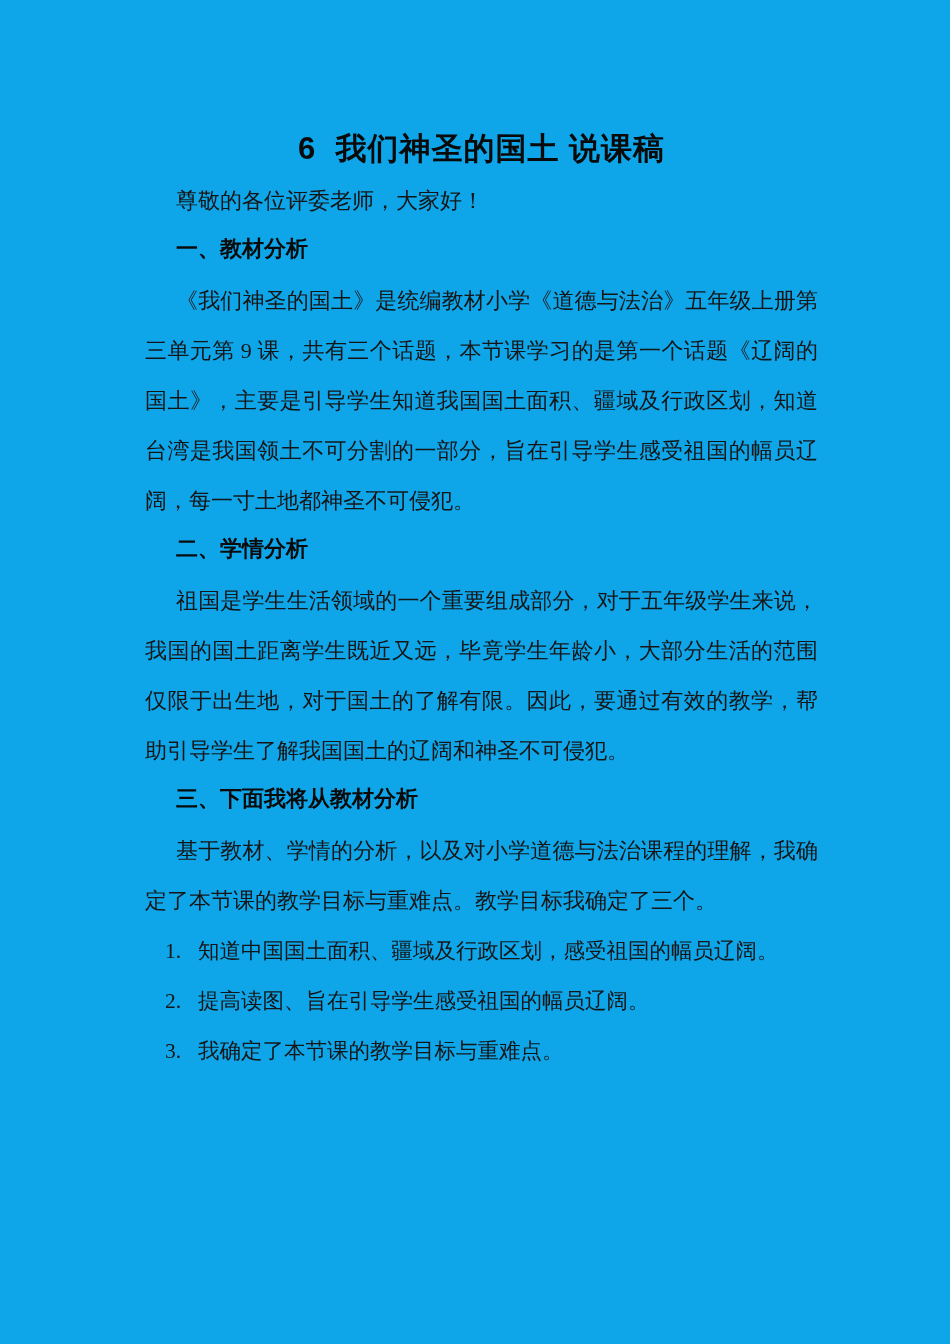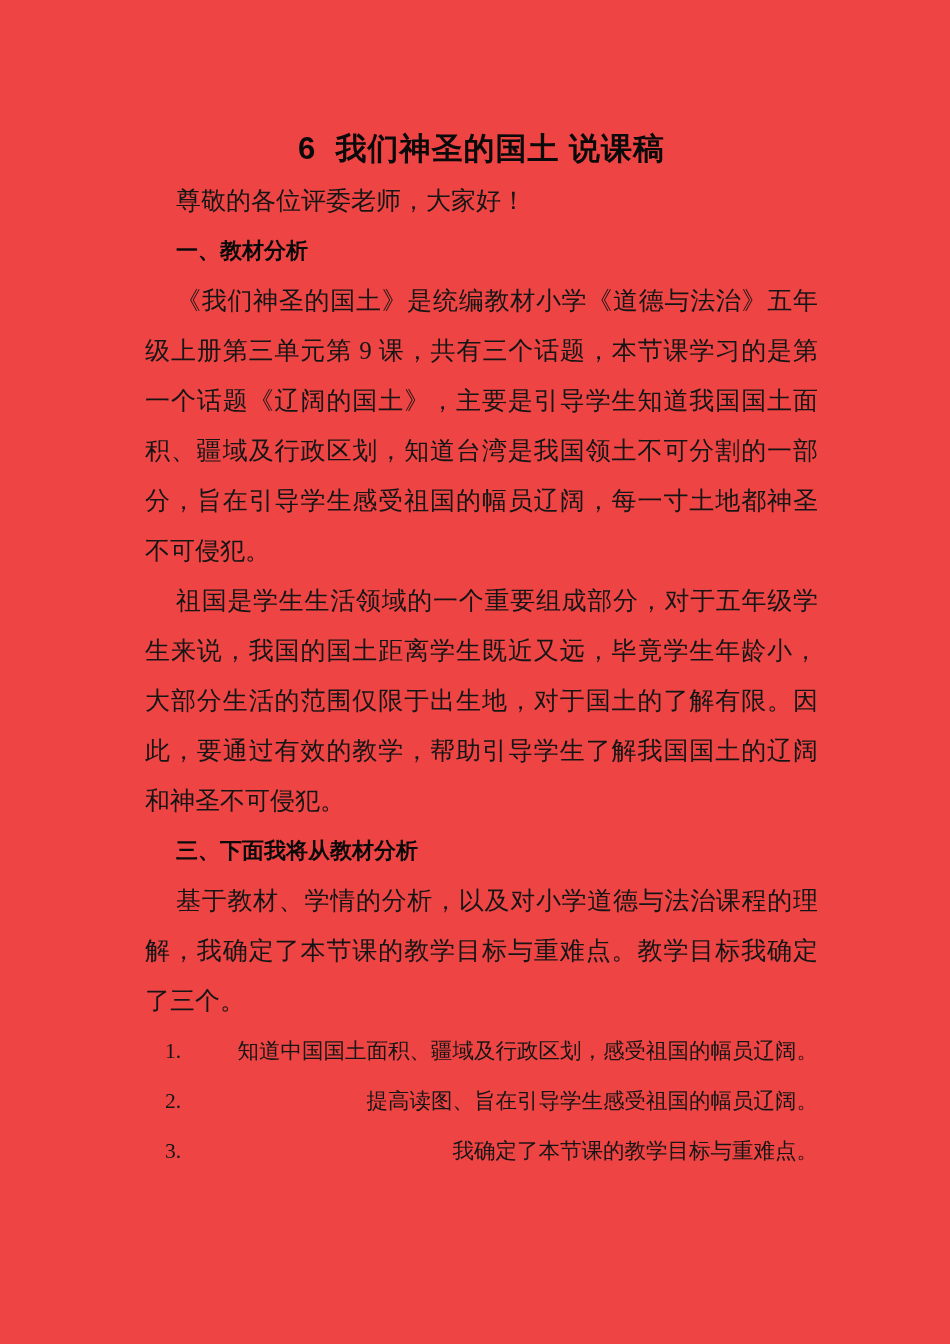--- a/index.html
+++ b/index.html
@@ -4,21 +4,21 @@
 <style>
   html, body {
     margin: 0;
     padding: 0;
     background: #ffffff;
   }
   .page {
     position: relative;
     width: 950px;
     height: 1344px;
-    background: #ef4444;
+    background: #0ea5e9;
     color: #151515;
     overflow: hidden;
     box-sizing: border-box;
     padding: 132px 132px 0 145px;
     font-family: "Liberation Serif", "DejaVu Serif", serif;
   }
   .doc-title {
     margin: 0 0 10px 0;
     text-align: center;
     font-family: "Liberation Sans", "DejaVu Sans", sans-serif;
@@ -27,30 +27,30 @@
     line-height: 34px;
     letter-spacing: 1px;
     color: #0a0a0a;
     white-space: pre;
   }
   .content {
     width: 673px;
   }
   .para {
     margin: 0;
-    font-size: 25px;
+    font-size: 22px;
     line-height: 50px;
     text-align: justify;
     text-justify: inter-character;
     text-indent: 31px;
     color: #151515;
   }
   .sec-heading {
     margin: 0;
-    font-family: Liberation Sans, sans-serif;
+    font-family: Liberation Mono, monospace;
     font-weight: bold;
     font-size: 22px;
     line-height: 50px;
     text-indent: 31px;
     color: #0a0a0a;
   }
   .goal-list {
     margin: 0;
     padding: 0;
     list-style: none;
@@ -62,39 +62,39 @@
     font-size: 21.5px;
     line-height: 50px;
     color: #151515;
   }
   .goal-number {
     flex: 0 0 33px;
     width: 33px;
   }
   .goal-text {
     flex: 1 1 auto;
-    text-align: right;
   }
 </style>
 </head>
 <body>
 
 <div class="page">
 
   <h1 class="doc-title">6  我们神圣的国土 说课稿</h1>
 
   <div class="content">
 
     <p class="para">尊敬的各位评委老师，大家好！</p>
 
 
     <h2 class="sec-heading">一、教材分析</h2>
 
     <p class="para">《我们神圣的国土》是统编教材小学《道德与法治》五年级上册第三单元第 9 课，共有三个话题，本节课学习的是第一个话题《辽阔的国土》，主要是引导学生知道我国国土面积、疆域及行政区划，知道台湾是我国领土不可分割的一部分，旨在引导学生感受祖国的幅员辽阔，每一寸土地都神圣不可侵犯。</p>
 
+    <h2 class="sec-heading">二、学情分析</h2>
 
     <p class="para">祖国是学生生活领域的一个重要组成部分，对于五年级学生来说，我国的国土距离学生既近又远，毕竟学生年龄小，大部分生活的范围仅限于出生地，对于国土的了解有限。因此，要通过有效的教学，帮助引导学生了解我国国土的辽阔和神圣不可侵犯。</p>
 
     <h2 class="sec-heading">三、下面我将从教材分析</h2>
 
     <p class="para">基于教材、学情的分析，以及对小学道德与法治课程的理解，我确定了本节课的教学目标与重难点。教学目标我确定了三个。</p>
 
     <ul class="goal-list">
       <li class="goal-item">
         <span class="goal-number">1.</span>

